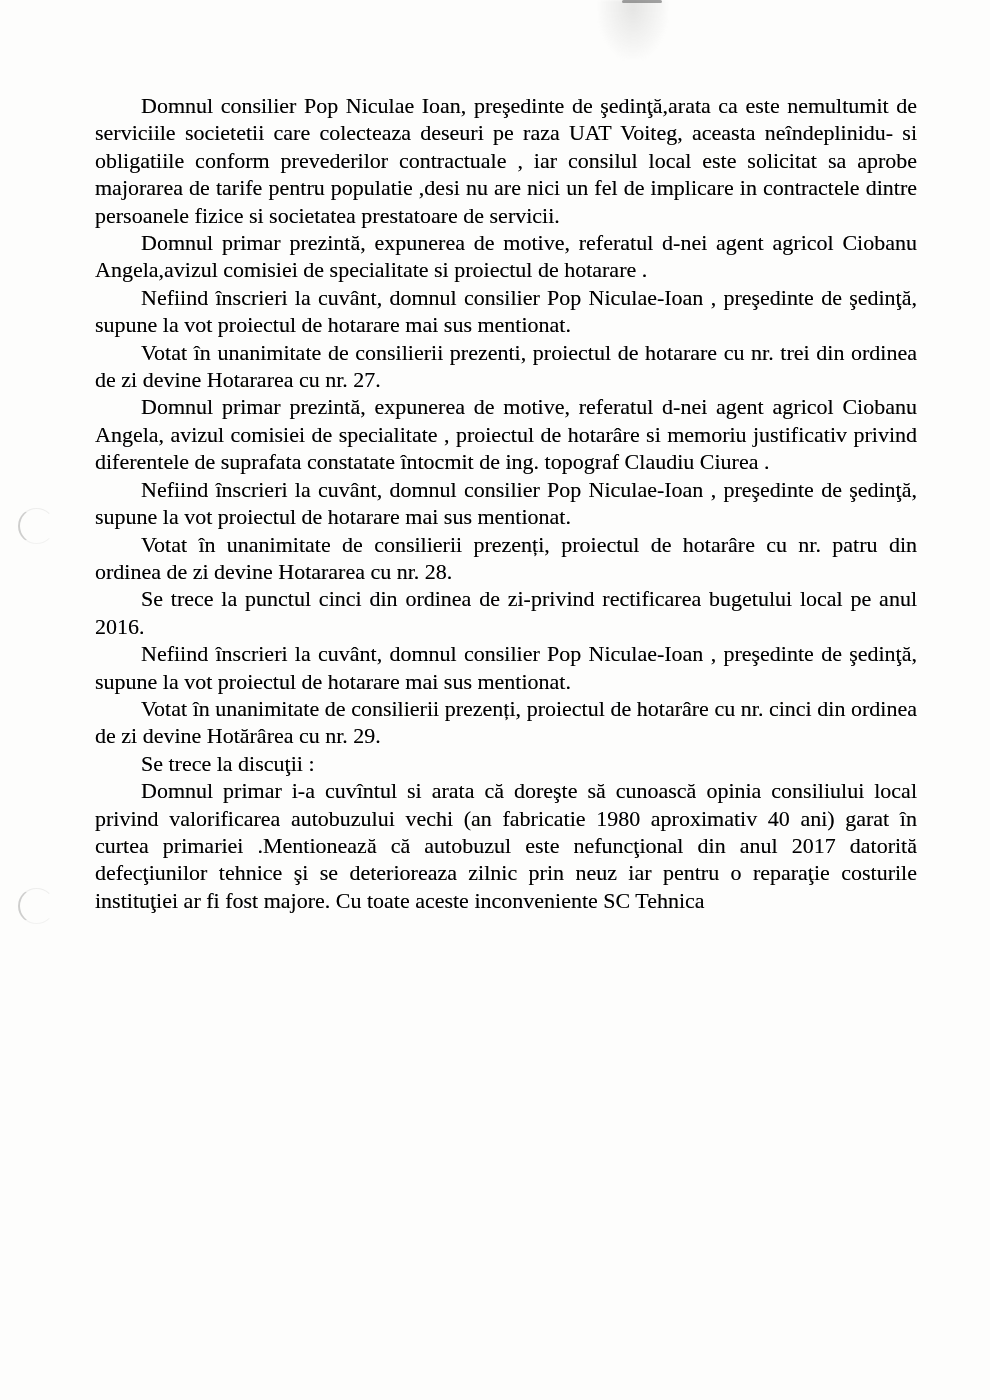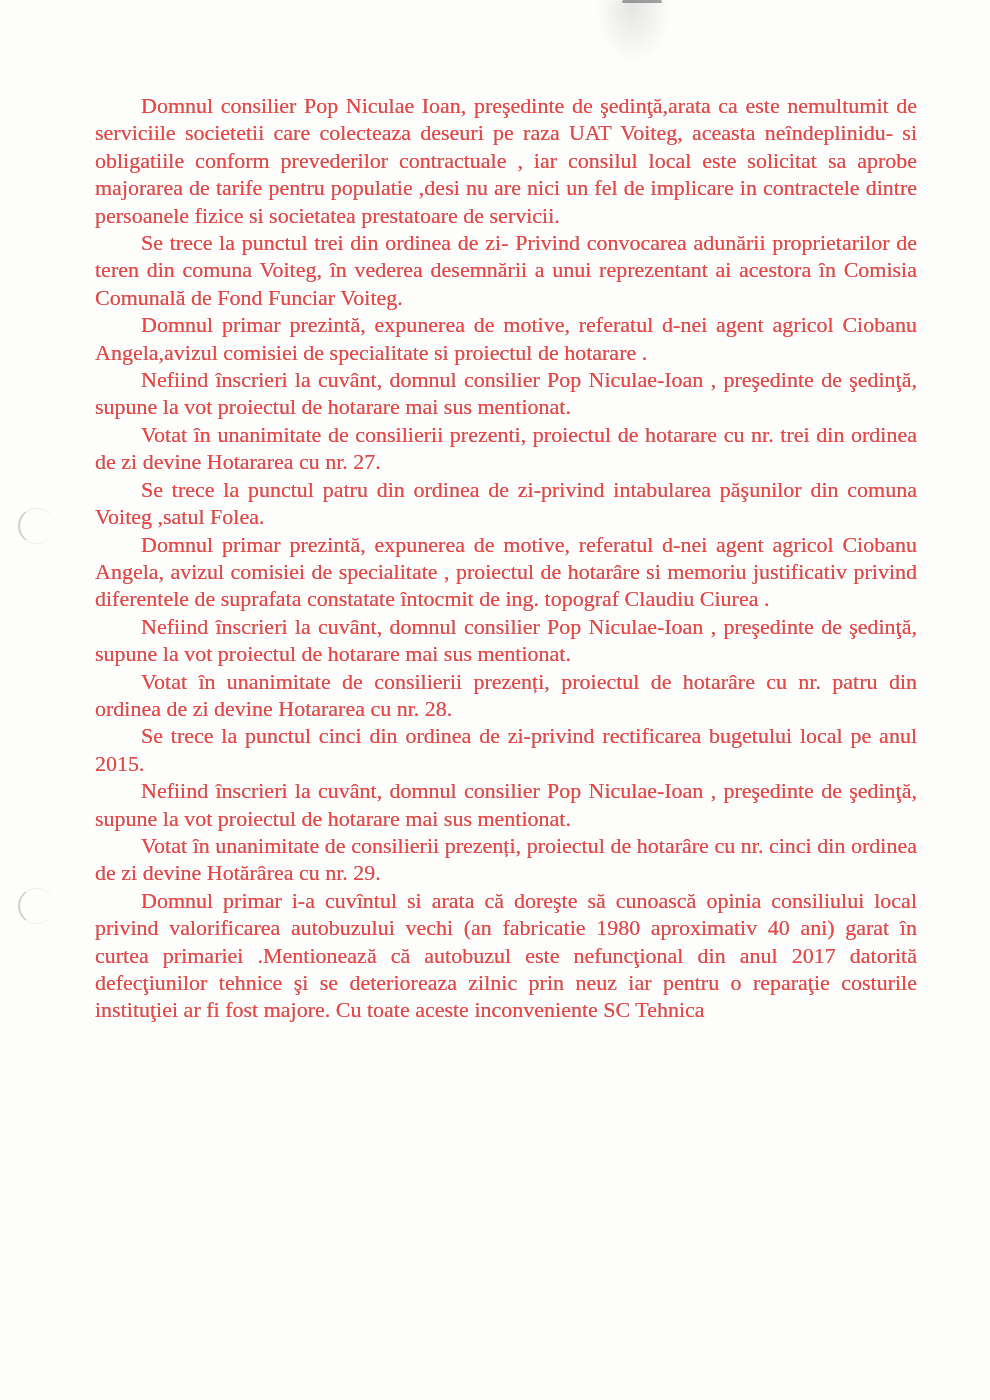--- a/index.html
+++ b/index.html
@@ -49,21 +49,21 @@
     filter: blur(0.6px);
   }
   .punch-1 { top: 508px; }
   .punch-2 { top: 888px; }
 
   .text-block {
     position: absolute;
     left: 95px;
     top: 92px;
     width: 822px;
-    color: #ef4444;
+    color: #000000;
     font-size: 22px;
     line-height: 27.4px;
     text-align: justify;
     text-shadow: 0 0 0.5px rgba(60,60,60,0.55);
   }
   .text-block p {
     margin: 0;
     padding: 0;
     text-indent: 46px;
   }
@@ -72,26 +72,25 @@
 <body>
 
 <div class="page">
   <div class="top-smudge"></div>
   <div class="top-edge-mark"></div>
   <div class="punch-hole punch-1"></div>
   <div class="punch-hole punch-2"></div>
 
   <div class="text-block">
     <p>Domnul consilier Pop Niculae Ioan, preşedinte de şedinţă,arata ca este nemultumit de serviciile societetii care colecteaza deseuri pe raza UAT Voiteg, aceasta neîndeplinidu- si obligatiile conform prevederilor contractuale , iar consilul local este solicitat sa aprobe majorarea de tarife pentru populatie ,desi nu are nici un fel de implicare in contractele dintre persoanele fizice si societatea prestatoare de servicii.</p>
-    <p>Se trece la punctul trei din ordinea de zi- Privind convocarea adunării proprietarilor de teren din comuna Voiteg, în vederea desemnării a unui reprezentant ai acestora în Comisia Comunală de Fond Funciar Voiteg.</p>
     <p>Domnul primar prezintă, expunerea de motive, referatul d-nei agent agricol Ciobanu Angela,avizul comisiei de specialitate si proiectul de hotarare .</p>
     <p>Nefiind înscrieri la cuvânt, domnul consilier Pop Niculae-Ioan , preşedinte de şedinţă, supune la vot proiectul de hotarare mai sus mentionat.</p>
     <p>Votat în unanimitate de consilierii prezenti, proiectul de hotarare cu nr. trei din ordinea de zi devine Hotararea cu nr. 27.</p>
-    <p>Se trece la punctul patru din ordinea de zi-privind intabularea păşunilor din comuna Voiteg ,satul Folea.</p>
     <p>Domnul primar prezintă, expunerea de motive, referatul d-nei agent agricol Ciobanu Angela, avizul comisiei de specialitate , proiectul de hotarâre si memoriu justificativ privind diferentele de suprafata constatate întocmit de ing. topograf Claudiu Ciurea .</p>
     <p>Nefiind înscrieri la cuvânt, domnul consilier Pop Niculae-Ioan , preşedinte de şedinţă, supune la vot proiectul de hotarare mai sus mentionat.</p>
     <p>Votat în unanimitate de consilierii prezenți, proiectul de hotarâre cu nr. patru din ordinea de zi devine Hotararea cu nr. 28.</p>
-    <p>Se trece la punctul cinci din ordinea de zi-privind rectificarea bugetului local pe anul 2015.</p>
+    <p>Se trece la punctul cinci din ordinea de zi-privind rectificarea bugetului local pe anul 2016.</p>
     <p>Nefiind înscrieri la cuvânt, domnul consilier Pop Niculae-Ioan , preşedinte de şedinţă, supune la vot proiectul de hotarare mai sus mentionat.</p>
     <p>Votat în unanimitate de consilierii prezenți, proiectul de hotarâre cu nr. cinci din ordinea de zi devine Hotărârea cu nr. 29.</p>
+    <p>Se trece la discuţii :</p>
     <p>Domnul primar i-a cuvîntul si arata că doreşte să cunoască opinia consiliului local privind valorificarea autobuzului vechi (an fabricatie 1980 aproximativ 40 ani) garat în curtea primariei .Mentionează că autobuzul este nefuncţional din anul 2017 datorită defecţiunilor tehnice şi se deterioreaza zilnic prin neuz iar pentru o reparaţie costurile instituţiei ar fi fost majore. Cu toate aceste inconveniente SC Tehnica</p>
   </div>
 </div>
 
 </body></html>

